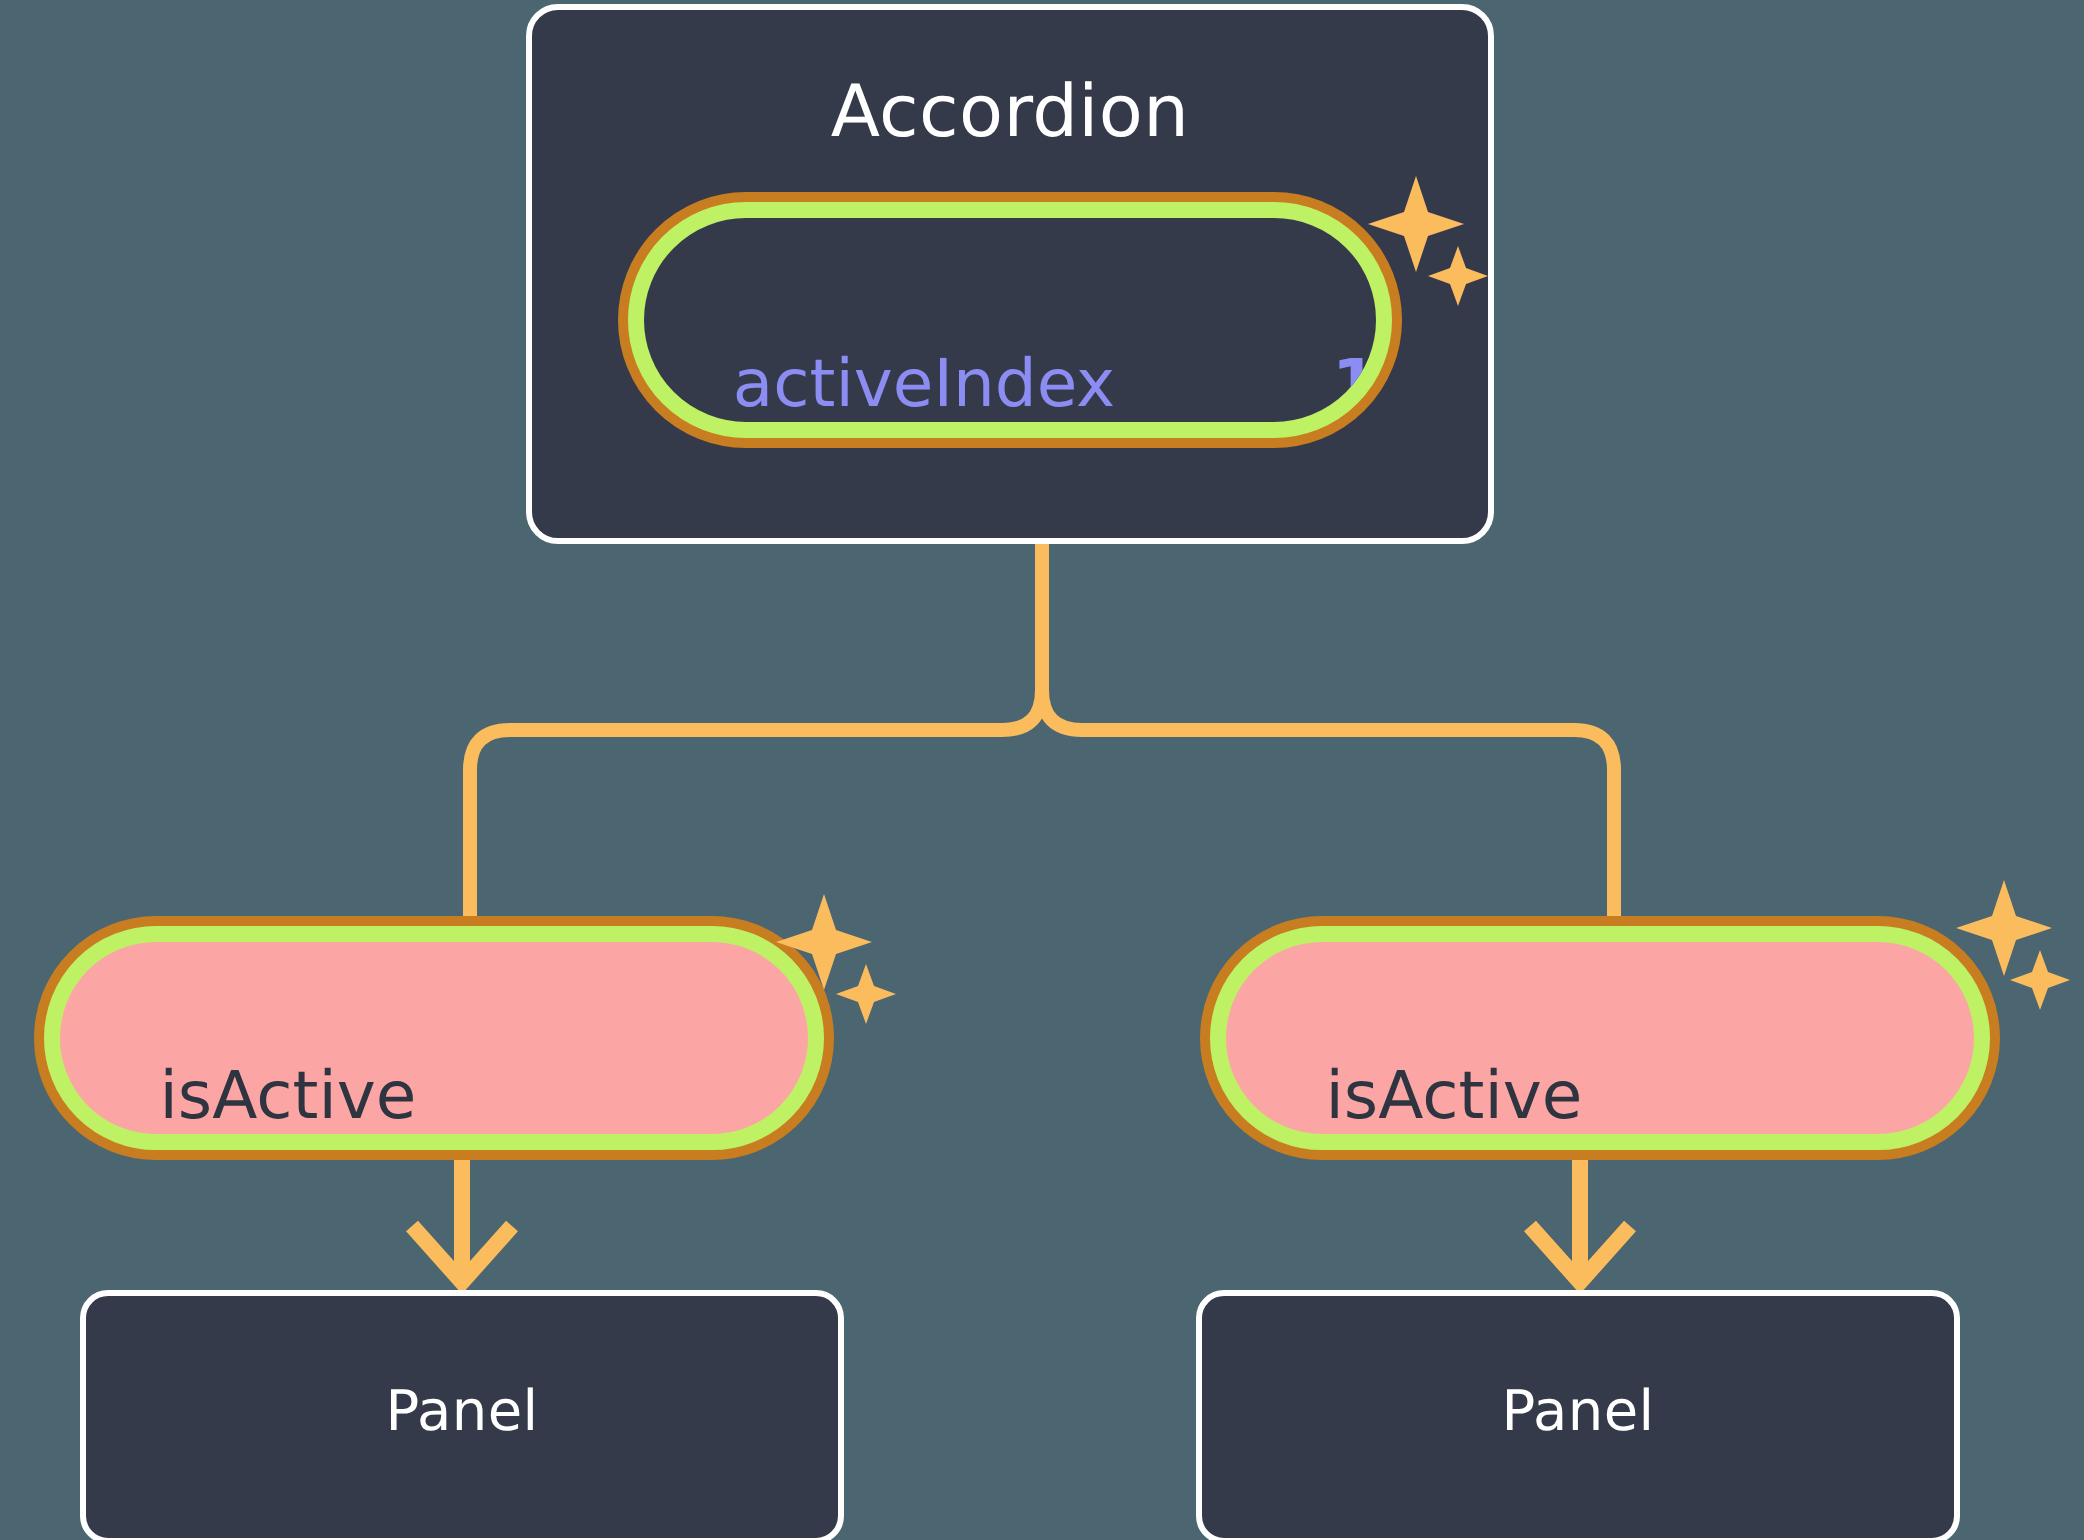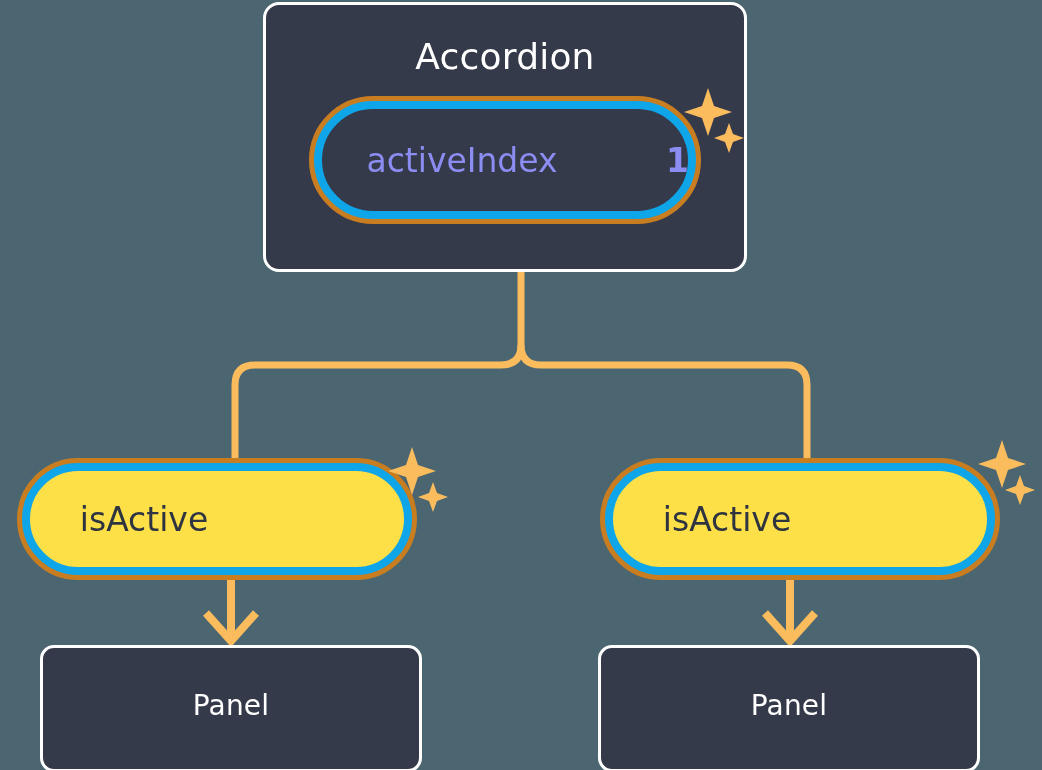--- a/index.html
+++ b/index.html
@@ -78,23 +78,23 @@
   .pill-ring {
     position: absolute;
     box-sizing: border-box;
     border-radius: 999px;
     border: 7px solid #c77d20;
   }
   .pill-inner {
     position: absolute;
     box-sizing: border-box;
     border-radius: 999px;
-    border: 8px solid #0ea5e9;
+    border: 8px solid #bef264;
     display: flex;
-    align-items: center;
+    align-items: flex-end;
     overflow: hidden;
     gap: 31px;
   }
   .pill-cell {
     display: flex;
     align-items: center;
     justify-content: center;
     box-sizing: border-box;
     white-space: nowrap;
   }
@@ -118,21 +118,21 @@
     font-size: 33px;
   }
   .pill-dark .pill-divider {
     width: 2px;
     background: #fbbc5e;
     flex: 0 0 2px;
   }
 
   
   .pill-purple .pill-inner {
-    background: #fde047;
+    background: #fca5a5;
   }
   .pill-purple .pill-key {
     color: #2e3440;
     font-size: 33px;
   }
   .pill-purple .pill-val {
     color: #2e3440;
     font-size: 33px;
   }
   .pill-purple .pill-divider {

